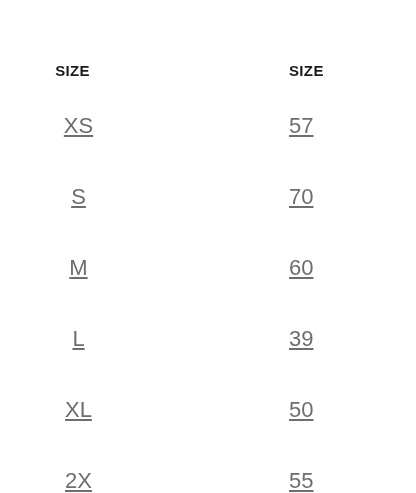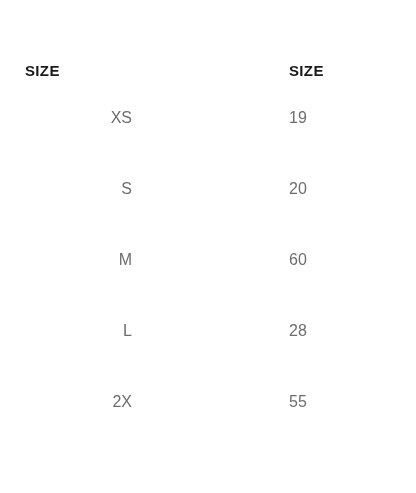--- a/index.html
+++ b/index.html
@@ -29,44 +29,45 @@
     border-collapse: collapse;
     border-spacing: 0;
     table-layout: fixed;
   }
 
   table.size-table col.col-size   { width: 132px; }
   table.size-table col.col-chest  { width: 174px; }
   table.size-table col.col-length { width: 110px; }
 
   table.size-table thead th {
-    text-align: left;
+    text-align: center;
     font-size: 15px;
     font-weight: bold;
     letter-spacing: 0.35px;
     color: #1b1b1b;
-    padding: 4px;
+    padding: 12px;
     height: 71px;
     vertical-align: middle;
     line-height: 1;
     border: none;
     white-space: nowrap;
   }
 
   table.size-table tbody td {
-    text-align: right;
-    font-size: 16px;
+    text-align: center;
+    font-size: 22px;
     font-weight: normal;
     color: #6d6d6d;
     padding: 0;
     height: 71px;
     vertical-align: middle;
     line-height: 1;
     border: none;
     white-space: nowrap;
+    text-decoration: underline;
   }
 
   
   .cell-size   { padding-left: 25px !important; }
   .cell-chest  { padding-left: 157px !important; }
   .cell-length { padding-left: 331px !important; }
 
   
   table.size-table thead th { height: 68px; padding-top: 10px !important; vertical-align: bottom; }
 </style>
@@ -86,37 +87,42 @@
       <tr>
         <th class="cell-size">SIZE</th>
         <th class="cell-chest">SIZE</th>
         <th class="cell-length">LENGTH</th>
       </tr>
     </thead>
 
     <tbody>
       <tr>
         <td class="cell-size">XS</td>
-        <td class="cell-chest">19</td>
+        <td class="cell-chest">57</td>
         <td class="cell-length">24.5</td>
       </tr>
       <tr>
         <td class="cell-size">S</td>
-        <td class="cell-chest">20</td>
+        <td class="cell-chest">70</td>
         <td class="cell-length">25</td>
       </tr>
       <tr>
         <td class="cell-size">M</td>
         <td class="cell-chest">60</td>
         <td class="cell-length">25.5</td>
       </tr>
       <tr>
         <td class="cell-size">L</td>
-        <td class="cell-chest">28</td>
+        <td class="cell-chest">39</td>
         <td class="cell-length">26</td>
+      </tr>
+      <tr>
+        <td class="cell-size">XL</td>
+        <td class="cell-chest">50</td>
+        <td class="cell-length">26.5</td>
       </tr>
       <tr>
         <td class="cell-size">2X</td>
         <td class="cell-chest">55</td>
         <td class="cell-length">27</td>
       </tr>
     </tbody>
   </table>
 
 </div>

